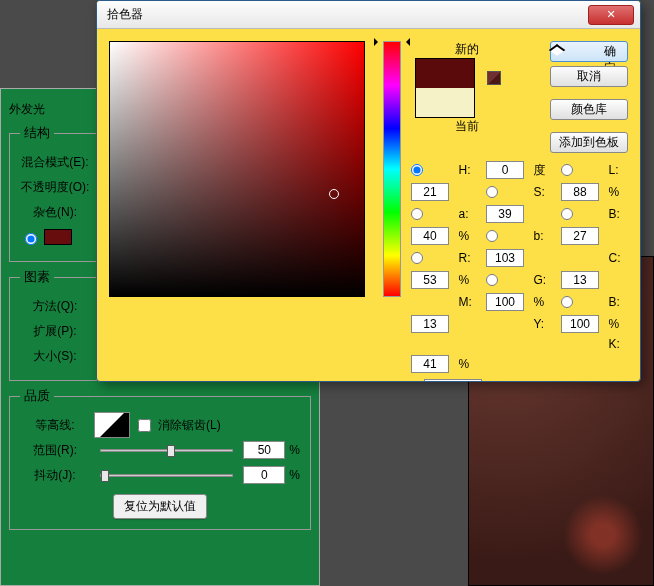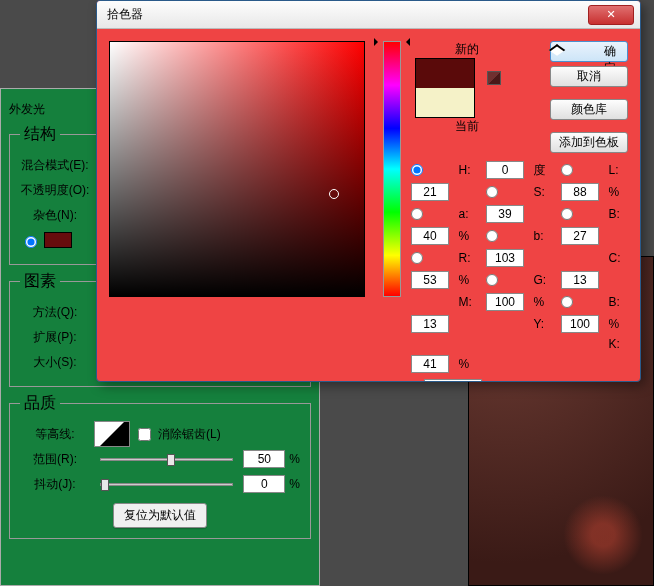--- a/index.html
+++ b/index.html
@@ -2,34 +2,34 @@
 <html><head>
 <meta charset="utf-8">
 <style>
 * { box-sizing: border-box; font-family: "Microsoft YaHei", SimSun, sans-serif; font-size: 12px; }
 body { margin: 0; background: #4a4a4a; width: 654px; height: 586px; position: relative; overflow: hidden; }
 
 
 .layer-panel { position: absolute; left: 0; top: 88px; width: 320px; height: 498px; background: #15803d; border: 1px solid #aaa; padding: 12px 8px; }
 .panel-title { font-size: 12px; margin-bottom: 4px; }
 fieldset { border: 1px solid #999; margin: 6px 0; padding: 6px 10px 10px; }
-legend { padding: 0 4px; font-size: 16px; }
+legend { padding: 0 4px; font-size: 13px; }
 .row { display: flex; align-items: center; height: 22px; margin: 3px 0; gap: 4px; }
 .row label { min-width: 70px; text-align: center; white-space: nowrap; }
 .slider { flex: 1; height: 3px; background: #ccc; border: 1px solid #888; position: relative; margin: 0 6px; }
 .slider .thumb { position: absolute; top: -5px; width: 8px; height: 12px; background: #e8e8e8; border: 1px solid #555; }
 .num-input { width: 42px; height: 18px; border: 1px solid #888; text-align: center; background: #fff; }
 .radio { width: 12px; height: 12px; }
 .swatch { width: 28px; height: 16px; border: 1px solid #000; }
 .contour-box { width: 36px; height: 26px; border: 1px solid #888; background: linear-gradient(135deg,#fff 49%,#000 51%); display:inline-block; }
 .btn-panel { margin-top: 8px; display: flex; gap: 8px; justify-content: center; }
 .btn-panel button { padding: 3px 10px; background: #f0f0f0; border: 1px solid #888; border-radius: 3px; box-shadow: 0 1px 1px rgba(0,0,0,.2); }
 
 
-.dialog { position: absolute; left: 96px; top: 0; width: 545px; height: 382px; background: #ef4444; border: 1px solid #2a5a8a; box-shadow: 4px 4px 12px rgba(0,0,0,.4); border-radius: 4px; overflow: hidden; }
+.dialog { position: absolute; left: 96px; top: 0; width: 545px; height: 382px; background: #fde047; border: 1px solid #2a5a8a; box-shadow: 4px 4px 12px rgba(0,0,0,.4); border-radius: 4px; overflow: hidden; }
 .titlebar { height: 28px; background: linear-gradient(#fdfdfd,#e8e8e8); border-bottom: 1px solid #bbb; display: flex; align-items: center; padding: 0 0 0 10px; }
 .titlebar span { flex: 1; }
 .close-btn { width: 46px; height: 20px; background: linear-gradient(#e07070,#c83030); border: 1px solid #a02020; border-radius: 3px; color: #fff; text-align: center; line-height: 17px; margin-right: 6px; font-size: 11px; cursor: pointer; }
 .dialog-body { display: flex; padding: 12px; gap: 10px; }
 
 .color-field { position: relative; width: 256px; height: 256px; border: 1px solid #000; cursor: crosshair; }
 .cf-hue { position: absolute; inset:0; background: #ff0000; }
 .cf-white { position: absolute; inset:0; background: linear-gradient(to right, #fff, rgba(255,255,255,0)); }
 .cf-black { position: absolute; inset:0; background: linear-gradient(to top, #000, rgba(0,0,0,0)); }
 .marker { position: absolute; width: 10px; height: 10px; border: 1px solid #fff; border-radius: 50%; transform: translate(-5px,-5px); left: 88%; top: 60%; }

